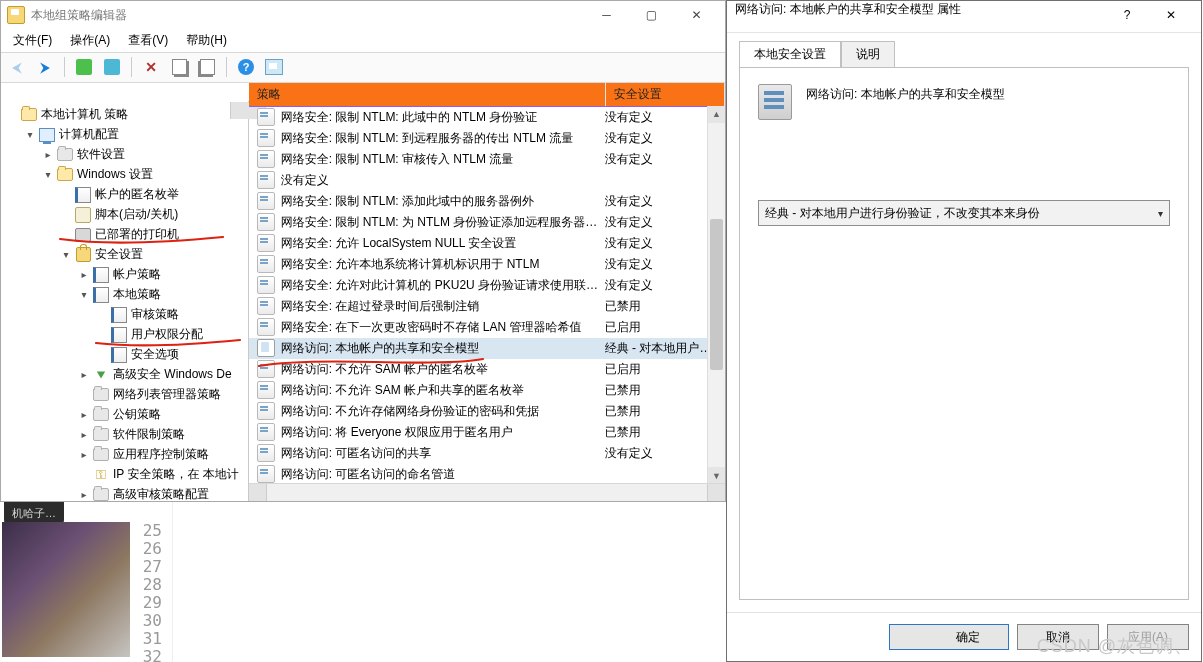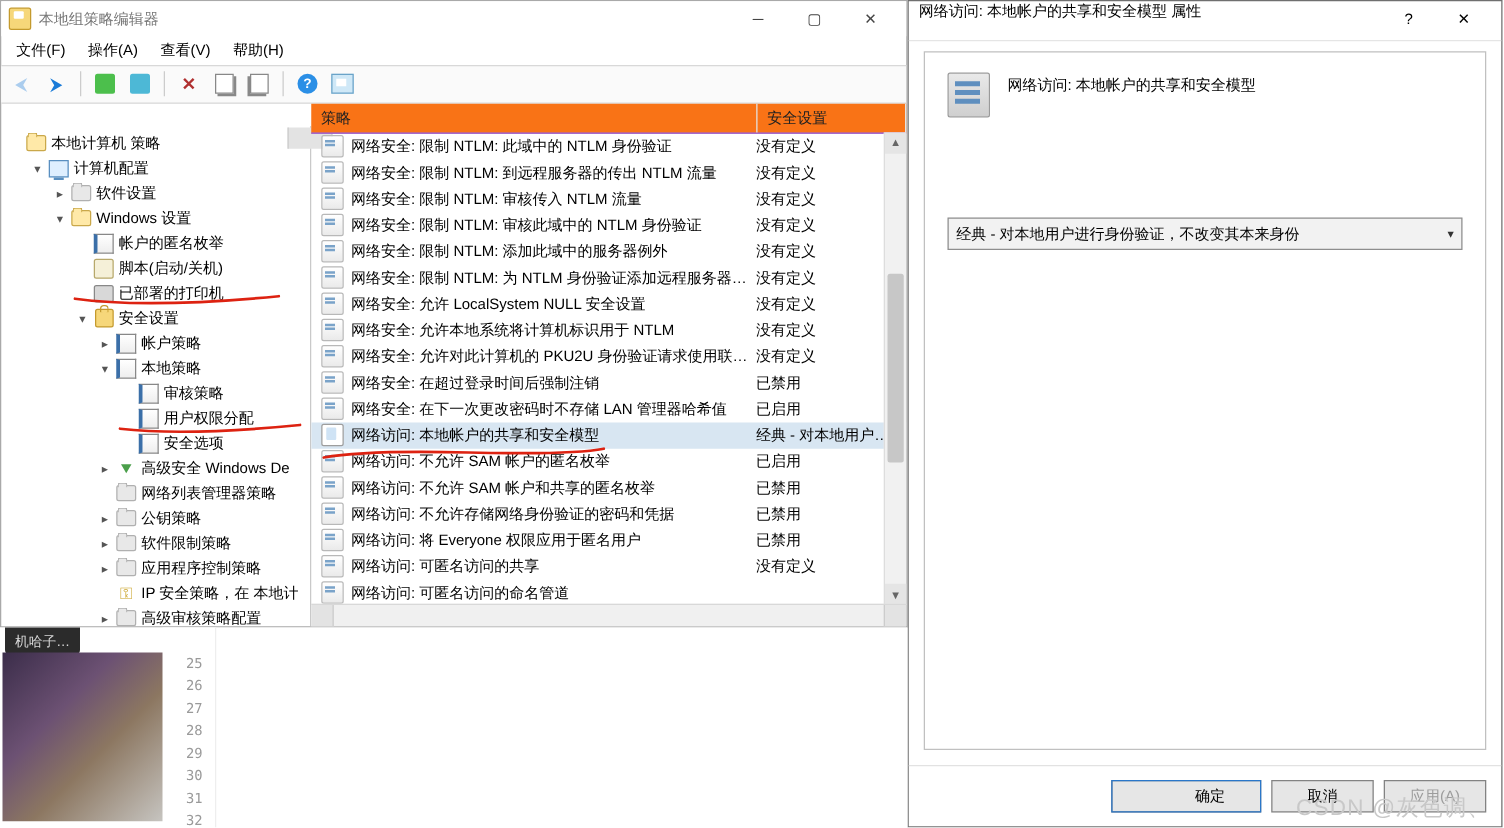--- a/index.html
+++ b/index.html
@@ -184,21 +184,21 @@
     display:flex;
     background:#fff;
   }
   .ed-tab { width:60px; height:22px; background:#2b2b2b; color:#d8d8d8; font-size:11px; display:flex;align-items:center;justify-content:center; border-radius:0 0 4px 4px; position:absolute; left:4px; top:-0px;}
   .thumb-img {
     width:128px; height:135px; margin:20px 0 0 2px;
     background: linear-gradient(135deg,#3b2d4a 0%, #6c5173 35%, #8c7761 60%, #c6c4c0 100%);
     filter: blur(0.3px);
   }
   .gutter {
-    width:42px; background:#fff; color:#9a9a9a; font-family:Consolas, monospace; font-size:11px;
+    width:42px; background:#fff; color:#9a9a9a; font-family:Consolas, monospace; font-size:16px;
     padding-top:20px; text-align:right; border-right:1px solid #eee;
   }
   .gutter div{ padding-right:10px; line-height:18px;}
   .code-fill{flex:1 1 auto;}
 
   .watermark {
     position:absolute; right:10px; bottom:4px;
     color:#c8c8c8; font-size:18px; letter-spacing:1px;
     pointer-events:none;
   }
@@ -474,21 +474,20 @@
             <span class="rname">网络安全: 限制 NTLM: 到远程服务器的传出 NTLM 流量</span>
             <span class="rval">没有定义</span>
           </div>
           <div class="row">
             <span class="ric"></span>
             <span class="rname">网络安全: 限制 NTLM: 审核传入 NTLM 流量</span>
             <span class="rval">没有定义</span>
           </div>
           <div class="row">
             <span class="ric"></span>
-            <span class="rname">网络安全: 限制 NTLM: 审核此域中的 NTLM 身份验证</span>
             <span class="rval">没有定义</span>
           </div>
           <div class="row">
             <span class="ric"></span>
             <span class="rname">网络安全: 限制 NTLM: 添加此域中的服务器例外</span>
             <span class="rval">没有定义</span>
           </div>
           <div class="row">
             <span class="ric"></span>
             <span class="rname">网络安全: 限制 NTLM: 为 NTLM 身份验证添加远程服务器…</span>
@@ -579,20 +578,24 @@
 </svg>
 
 <div class="prop-dialog">
   <div class="prop-title">
     <span>网络访问: 本地帐户的共享和安全模型 属性</span>
     <span class="spacer"></span>
     <div class="pbtn">?</div>
     <div class="pbtn">✕</div>
   </div>
   <div class="prop-body">
+    <div class="tabs">
+      <div class="tab active">本地安全设置</div>
+      <div class="tab">说明</div>
+    </div>
     <div class="tab-area">
       <div class="pol-row">
         <div class="pol-ico"></div>
         <div class="pol-name">网络访问: 本地帐户的共享和安全模型</div>
       </div>
       <div class="combo">
         <span>经典 - 对本地用户进行身份验证，不改变其本来身份</span>
         <span class="drop">▾</span>
       </div>
     </div>

